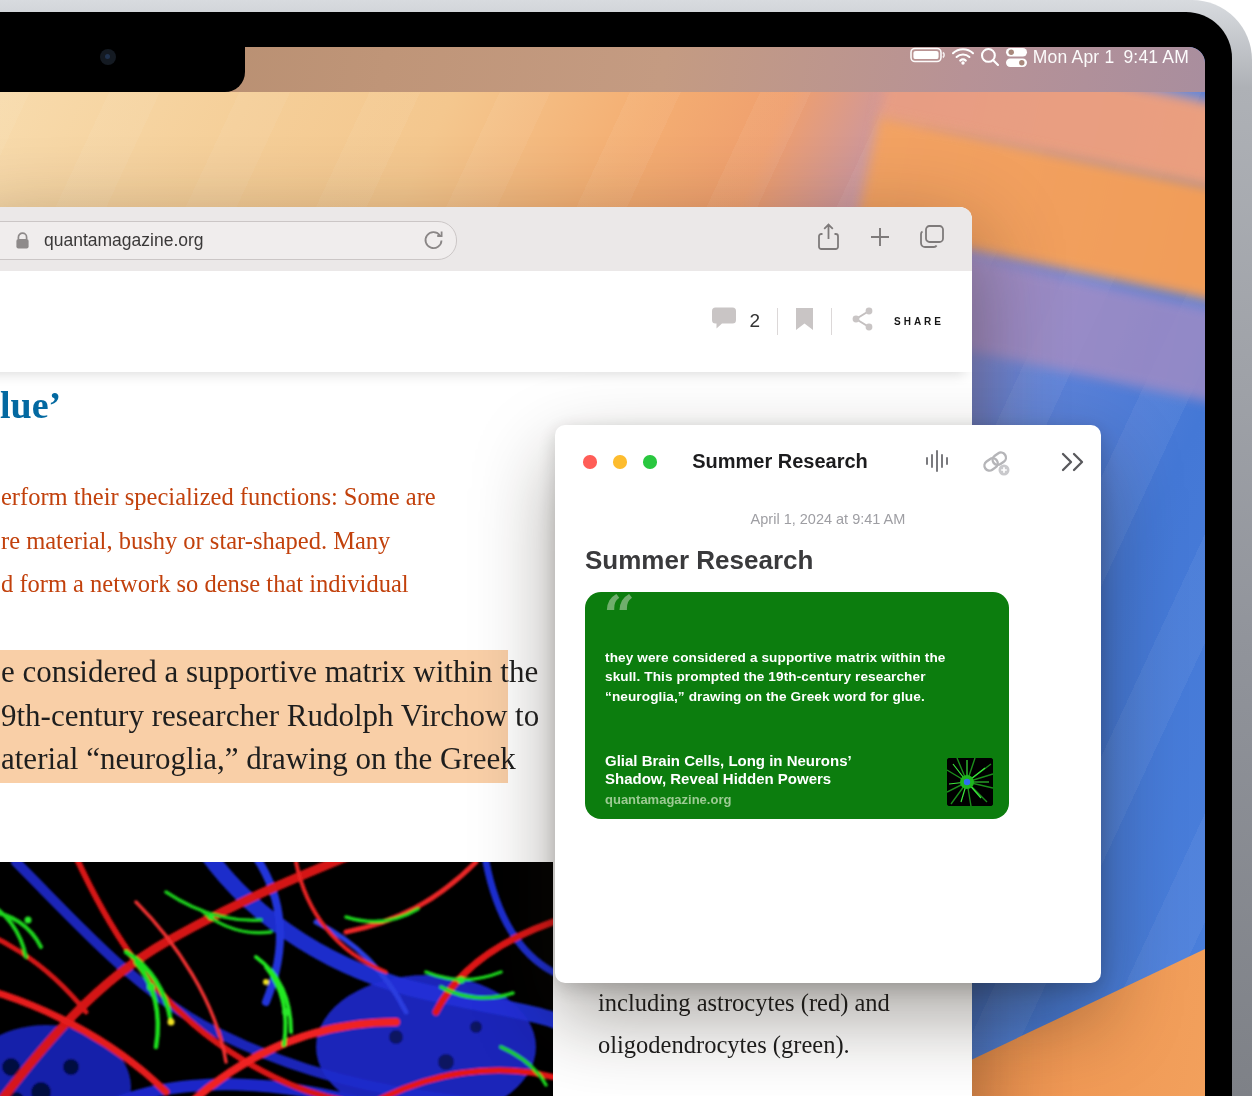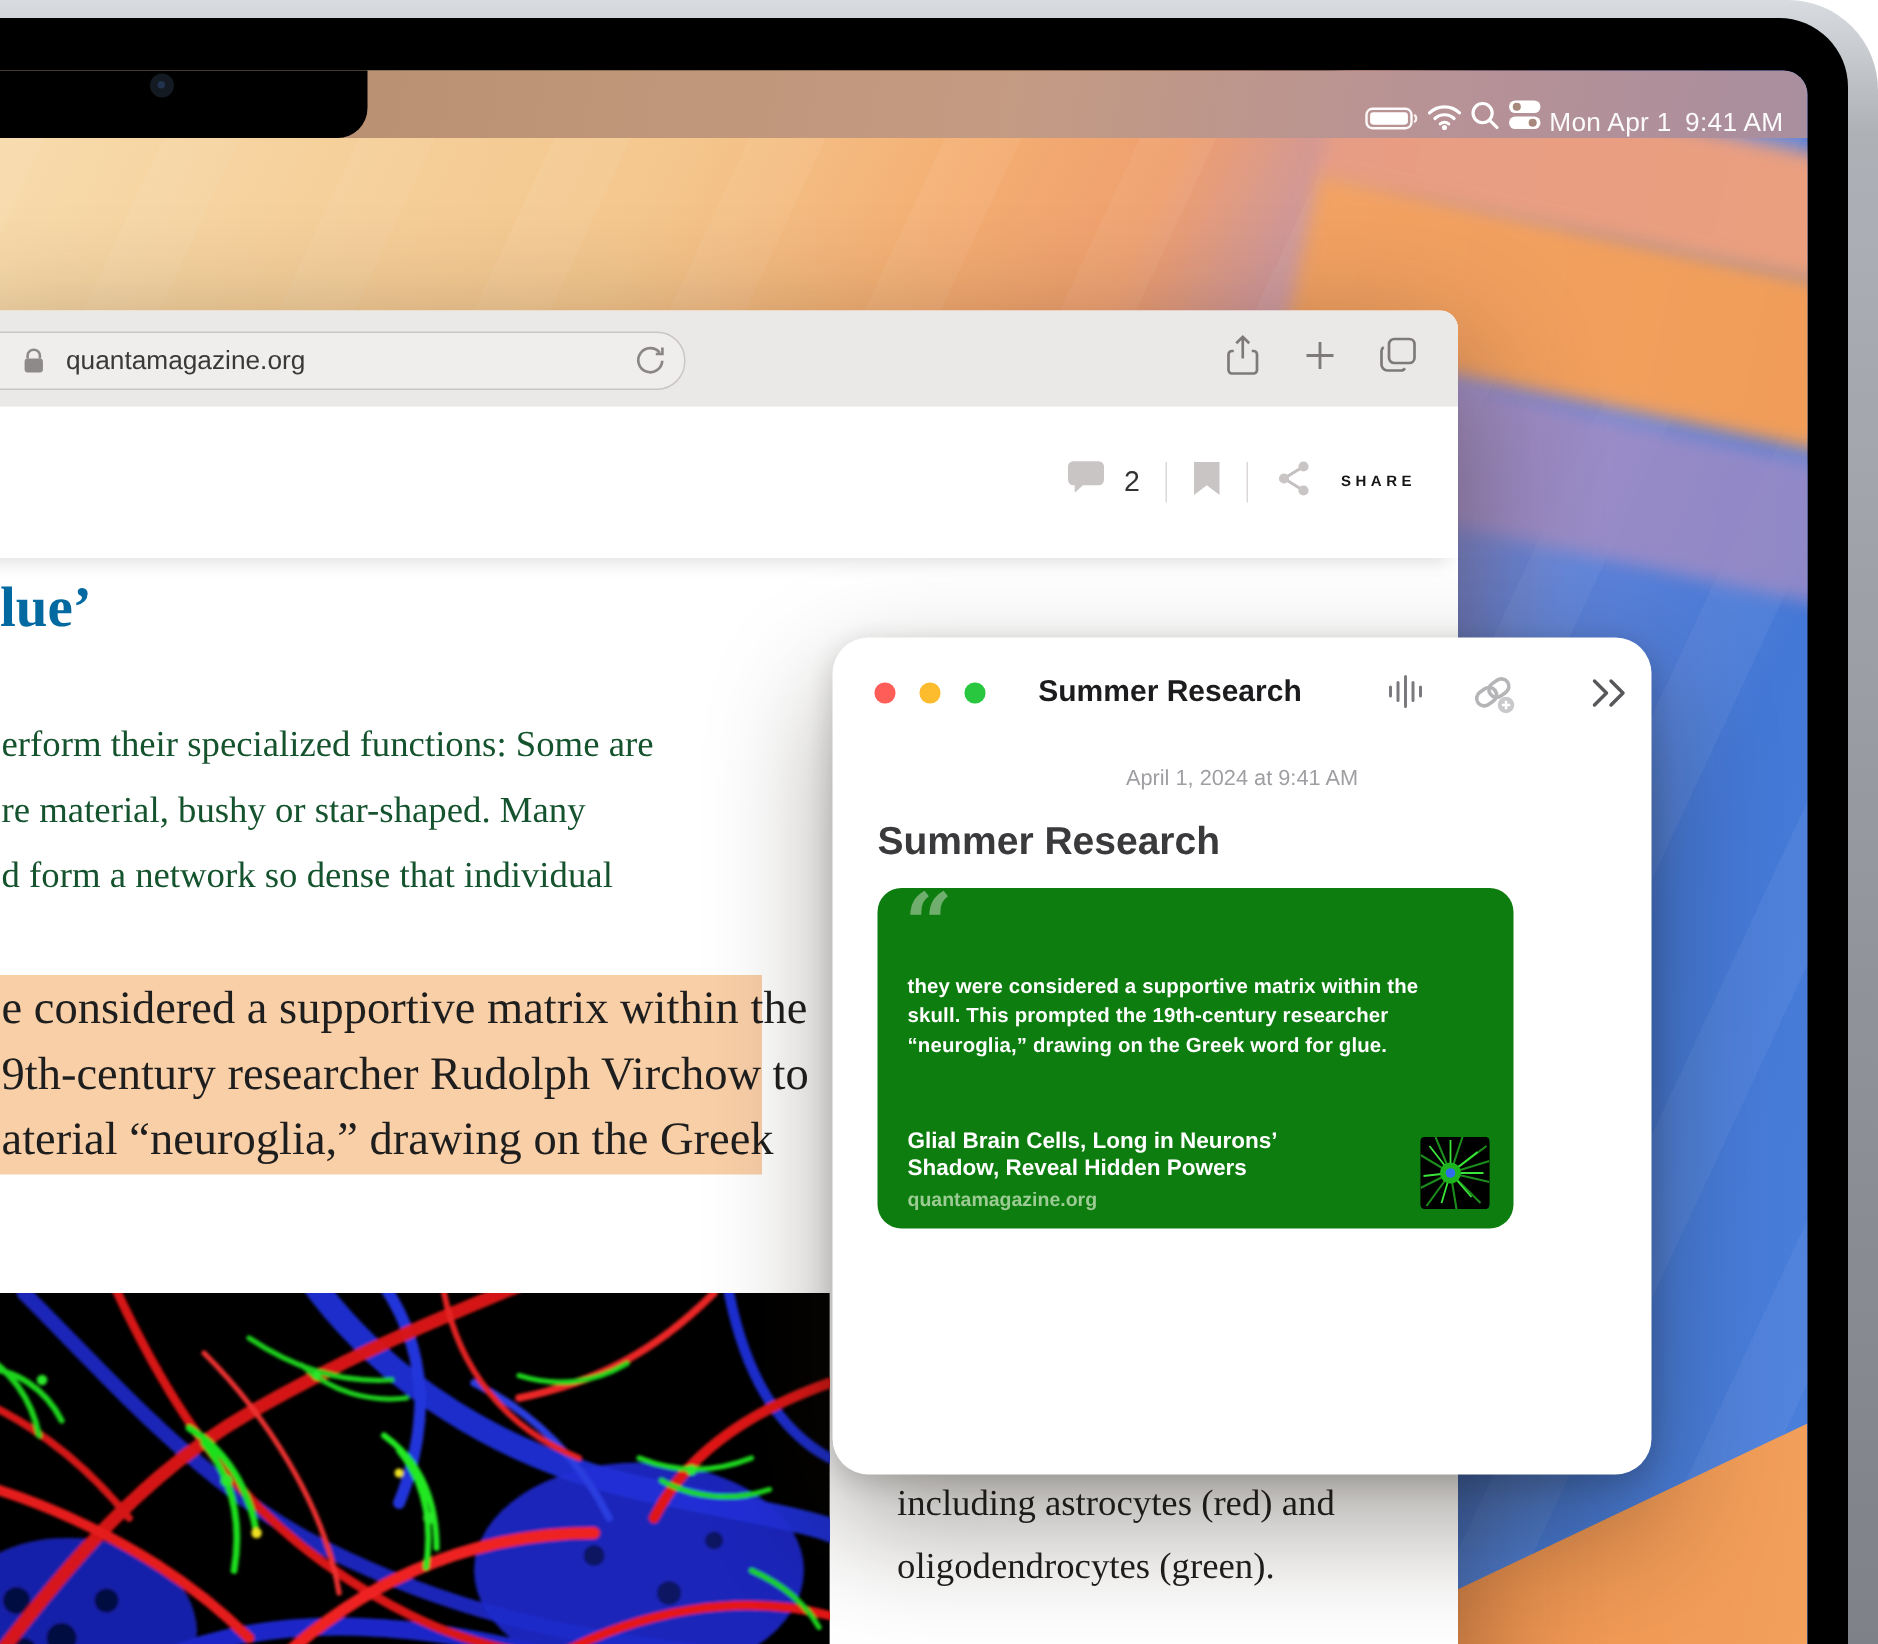--- a/index.html
+++ b/index.html
@@ -14,21 +14,21 @@
   .band{position:absolute;filter:blur(6px);}
   .band-salmon{left:880px;top:52px;width:620px;height:84px;transform:rotate(12deg);background:linear-gradient(90deg,#e79d84,#eda07a);}
   .band-orange{left:860px;top:138px;width:680px;height:112px;transform:rotate(12deg);background:linear-gradient(90deg,#f2a263,#f0984f);}
   .band-purple{left:880px;top:262px;width:660px;height:92px;transform:rotate(12deg);background:linear-gradient(90deg,#a98fc2,#8f86c8);opacity:.85;}
   .wedge{position:absolute;right:0;bottom:0;width:310px;height:175px;background:linear-gradient(100deg,#ee8f4b,#f2a05c);clip-path:polygon(0 100%,100% 16%,100% 100%);}
 
   
   .menubar{position:absolute;top:0;left:0;right:0;height:45px;
     background:linear-gradient(100deg,#b28a6c 0%,#bf9578 32%,#c49b82 55%,#b79296 80%,#a98e9e 100%);
     border-top-right-radius:16px;}
-  .menu-right{position:absolute;right:16px;top:0;height:45px;display:flex;align-items:flex-end;gap:5px;}
+  .menu-right{position:absolute;right:16px;top:0;height:45px;display:flex;align-items:flex-start;gap:5px;}
   .clock{color:rgba(255,255,255,.96);font-size:17.5px;font-weight:500;letter-spacing:.2px;display:flex;gap:9px;}
   .notch{position:absolute;top:-35px;left:0;width:245px;height:80px;background:#000;border-bottom-right-radius:20px;}
   .camera{position:absolute;left:100px;top:37px;width:16px;height:16px;border-radius:50%;background:#141a22;}
   .camera::after{content:"";position:absolute;left:5px;top:5px;width:5px;height:5px;border-radius:50%;background:#20324e;}
 
   
   .safari{position:absolute;left:-44px;top:160px;width:1016px;height:930px;background:#fff;
     border-radius:12px 12px 0 0;box-shadow:0 30px 90px rgba(40,25,15,.45);overflow:hidden;}
   .toolbar{position:absolute;top:0;left:0;right:0;height:64px;background:#ebe8e8;border-bottom:1px solid #d6d2d2;border-radius:12px 12px 0 0;}
   .urlfield{position:absolute;left:14px;top:14px;width:485px;height:37px;background:#f0eded;border:1px solid #cbc6c6;border-radius:19px;display:flex;align-items:center;}
@@ -38,29 +38,29 @@
   .tb-icons{position:absolute;right:26px;top:0;height:64px;display:flex;align-items:center;gap:27px;}
 
   .page-header{position:absolute;top:64px;left:0;right:0;height:101px;background:#fff;box-shadow:0 9px 12px -7px rgba(0,0,0,.14);}
   .meta-row{position:absolute;top:36px;right:28px;display:flex;align-items:center;gap:17px;}
   .meta-count{font-size:19px;color:#333;margin-left:-6px;}
   .meta-div{width:1px;height:27px;background:#dcd8d8;}
   .share-label{font-size:10px;font-weight:700;letter-spacing:3px;color:#161616;margin-left:2px;}
 
   .serif{font-family:"Liberation Serif","DejaVu Serif",serif;}
   .headline{position:absolute;left:44px;top:176px;font-size:38px;font-weight:700;color:#0369a1;}
-  .para{position:absolute;left:45px;top:268px;font-size:24.5px;line-height:43.5px;color:#14532d;white-space:nowrap;}
+  .para{position:absolute;left:45px;top:268px;font-size:24.5px;line-height:43.5px;color:#c2410c;white-space:nowrap;}
   .hl-block{position:absolute;left:0;top:443px;width:552px;height:133px;background:#f9cfa7;}
   .hl-text{position:absolute;left:45px;top:0;font-size:31px;line-height:43.5px;color:#1e1e1e;white-space:nowrap;}
   .figure{position:absolute;left:0;top:655px;width:597px;height:245px;background:#000;}
   .caption{position:absolute;left:642px;top:775px;font-size:24.5px;line-height:42px;color:#1e1e1e;white-space:nowrap;}
   .cap-dash{margin-top:16px;color:#555;font-size:24px;}
 
   
-  .note{position:absolute;left:555px;top:378px;width:546px;height:558px;background:#fff;border-radius:24px;
+  .note{position:absolute;left:555px;top:378px;width:546px;height:558px;background:#fff;border-radius:10px;
     box-shadow:0 35px 80px rgba(30,20,10,.38),0 5px 20px rgba(0,0,0,.18);}
   .lights{position:absolute;left:28px;top:30px;display:flex;gap:16.5px;}
   .light{width:13.5px;height:13.5px;border-radius:50%;}
   .note-title{position:absolute;left:120px;top:25px;width:210px;text-align:center;font-size:20px;font-weight:700;color:#1c1c1e;}
   .note-ic{position:absolute;top:23px;}
   .note-date{position:absolute;left:0;right:0;top:86px;text-align:center;font-size:14.5px;color:#9e9ea3;font-weight:500;}
   .note-heading{position:absolute;left:30px;top:120px;font-size:26px;font-weight:700;color:#3a3a3c;}
 
   .qcard{position:absolute;left:30px;top:167px;width:424px;height:227px;border-radius:16px;color:#fff;}
   .q-glyph{position:absolute;left:18px;top:-4px;font-family:"DejaVu Serif",serif;font-size:56px;font-weight:700;color:#6fae6c;line-height:1;}

